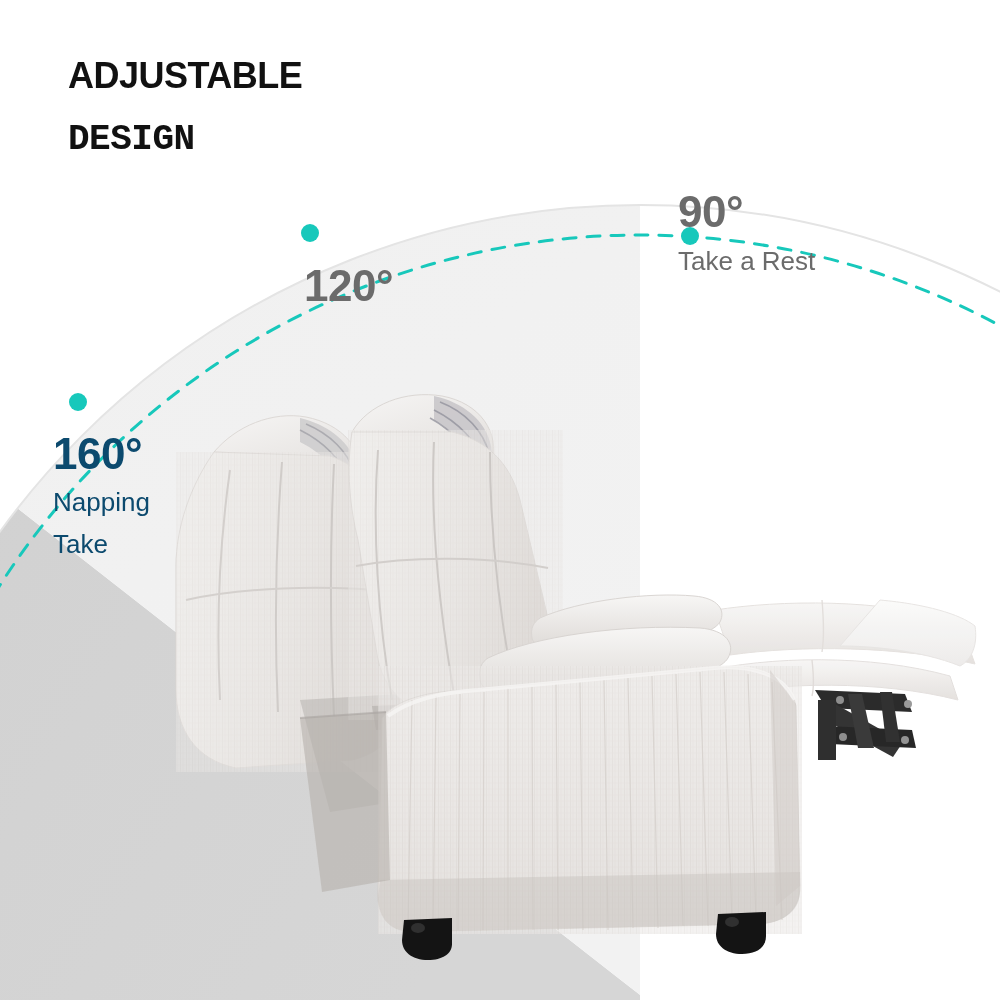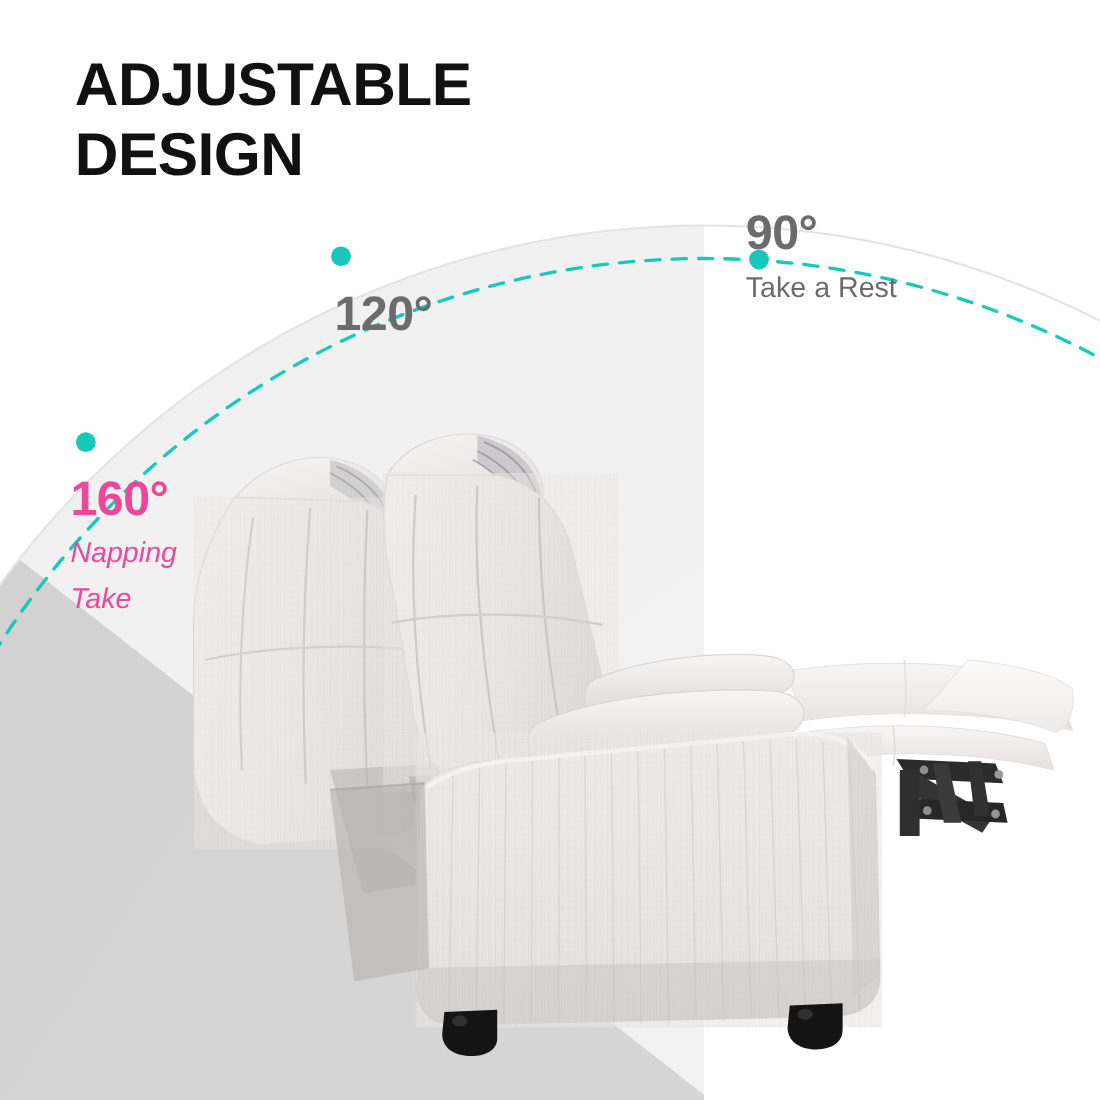--- a/index.html
+++ b/index.html
@@ -6,33 +6,33 @@
   body{width:1000px;height:1000px;overflow:hidden;
        font-family:"Liberation Sans","DejaVu Sans",sans-serif;}
 
   #stage{position:relative;width:1000px;height:1000px;background:#ffffff;overflow:hidden;}
 
   
   #fan{position:absolute;left:0;top:0;width:1000px;height:1000px;}
 
   
   #headline{position:absolute;left:68px;top:44px;z-index:30;
-            font-weight:bold;font-size:55px;line-height:64px;
+            font-weight:bold;font-size:36px;line-height:64px;
             letter-spacing:-0.5px;color:#111111;}
-  #headline .l2{display:block;}
+  #headline .l2{display:block;font-family:Liberation Mono, monospace;}
 
   
   .callout{position:absolute;z-index:30;}
   .callout .ang{font-weight:bold;font-size:44px;line-height:40px;letter-spacing:-0.5px;}
   .callout .sub{font-size:26px;line-height:30px;margin-top:14px;}
 
   #callout-90 {left:678px;top:192px;color:#6b6b6b;}
   #callout-120{left:304px;top:266px;color:#6b6b6b;text-align:right;}
-  #callout-160{left:64px;top:434px;color:#ec4899;}
-  #callout-160 .sub{line-height:28px;font-style:italic;}
+  #callout-160{left:53px;top:434px;color:#0c4a6e;}
+  #callout-160 .sub{line-height:28px;}
 
   
   #chair{position:absolute;left:0;top:0;width:1000px;height:1000px;z-index:20;}
 </style>
 </head>
 <body>
 
 <div id="stage">
 
   <svg id="fan" viewBox="0 0 1000 1000">

